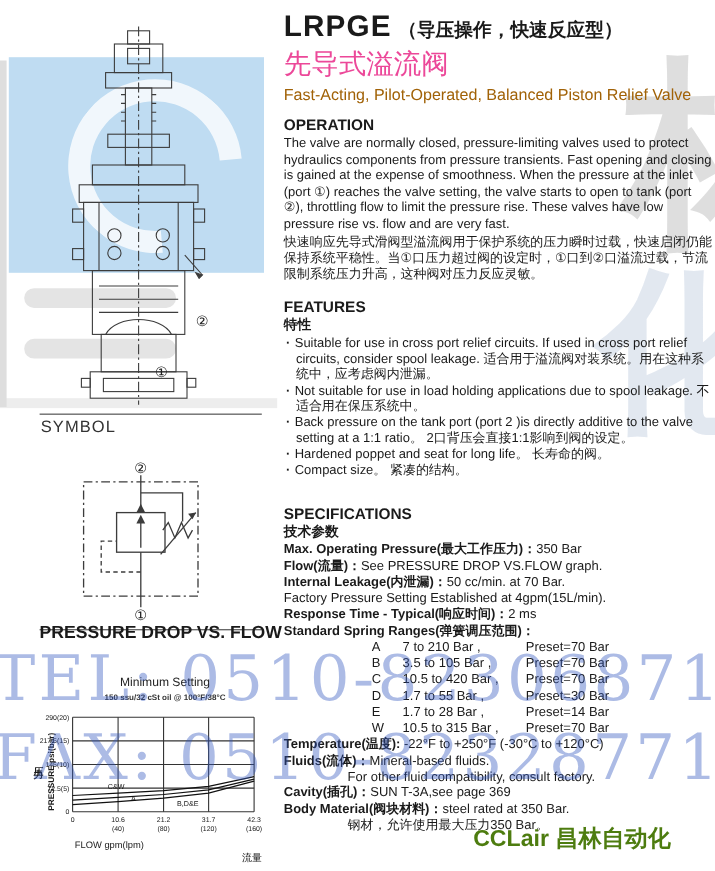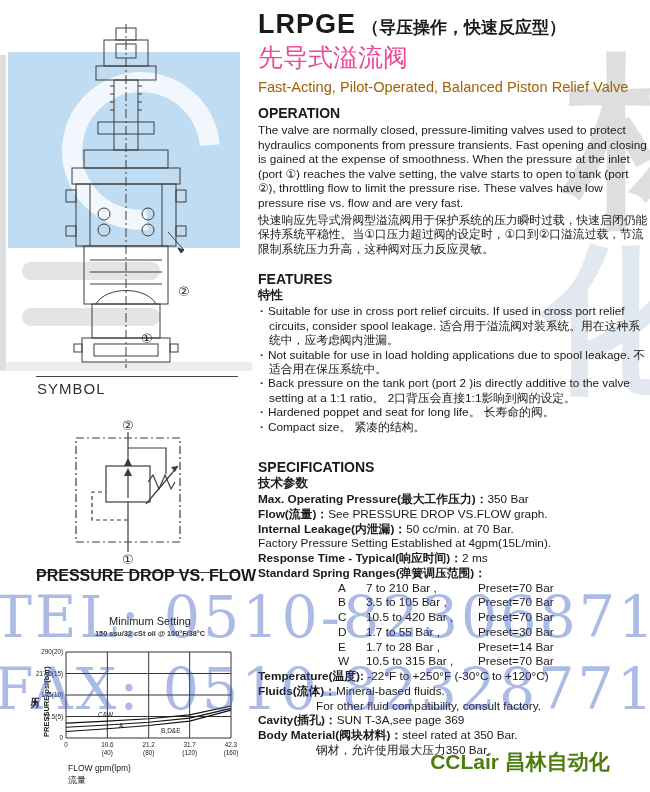--- a/index.html
+++ b/index.html
@@ -57,21 +57,21 @@
   .symbol-svg{position:absolute;left:48px;top:408px;z-index:1;}
   .chart-h{position:absolute;left:36px;top:567px;font-size:16px;font-weight:bold;z-index:1;}
   .chart-title{position:absolute;left:70px;top:615px;width:160px;text-align:center;font-size:11px;color:#222;z-index:1;}
   .chart-sub{position:absolute;left:55px;top:629px;width:190px;text-align:center;font-size:7.3px;font-weight:bold;color:#333;z-index:1;}
   .chart-svg{position:absolute;left:28px;top:645px;z-index:1;}
   .chart-svg text{font-family:"Liberation Sans",sans-serif;fill:#1a1a1a;}
   .ylab{position:absolute;left:42px;top:737px;transform:rotate(-90deg);transform-origin:0 0;
         font-size:7.5px;font-weight:bold;white-space:nowrap;z-index:1;}
   .ylab-cn{position:absolute;left:28px;top:690px;writing-mode:vertical-rl;font-size:9px;font-weight:bold;z-index:1;letter-spacing:2px;}
   .xlab{position:absolute;left:68px;top:763px;width:170px;font-size:8.5px;z-index:1;}
-  .xlab-cn{position:absolute;left:68px;top:774px;width:170px;text-align:left;font-size:9px;z-index:1;}
+  .xlab-cn{position:absolute;left:68px;top:774px;width:170px;text-align:right;font-size:9px;z-index:1;}
 </style>
 </head>
 <body>
 
 <div class="page">
 
   <div class="wm wm-block"></div>
   <div class="wm wm-ring"></div>
   <div class="wm wm-bar wm-bar1"></div>
   <div class="wm wm-bar wm-bar2"></div>

